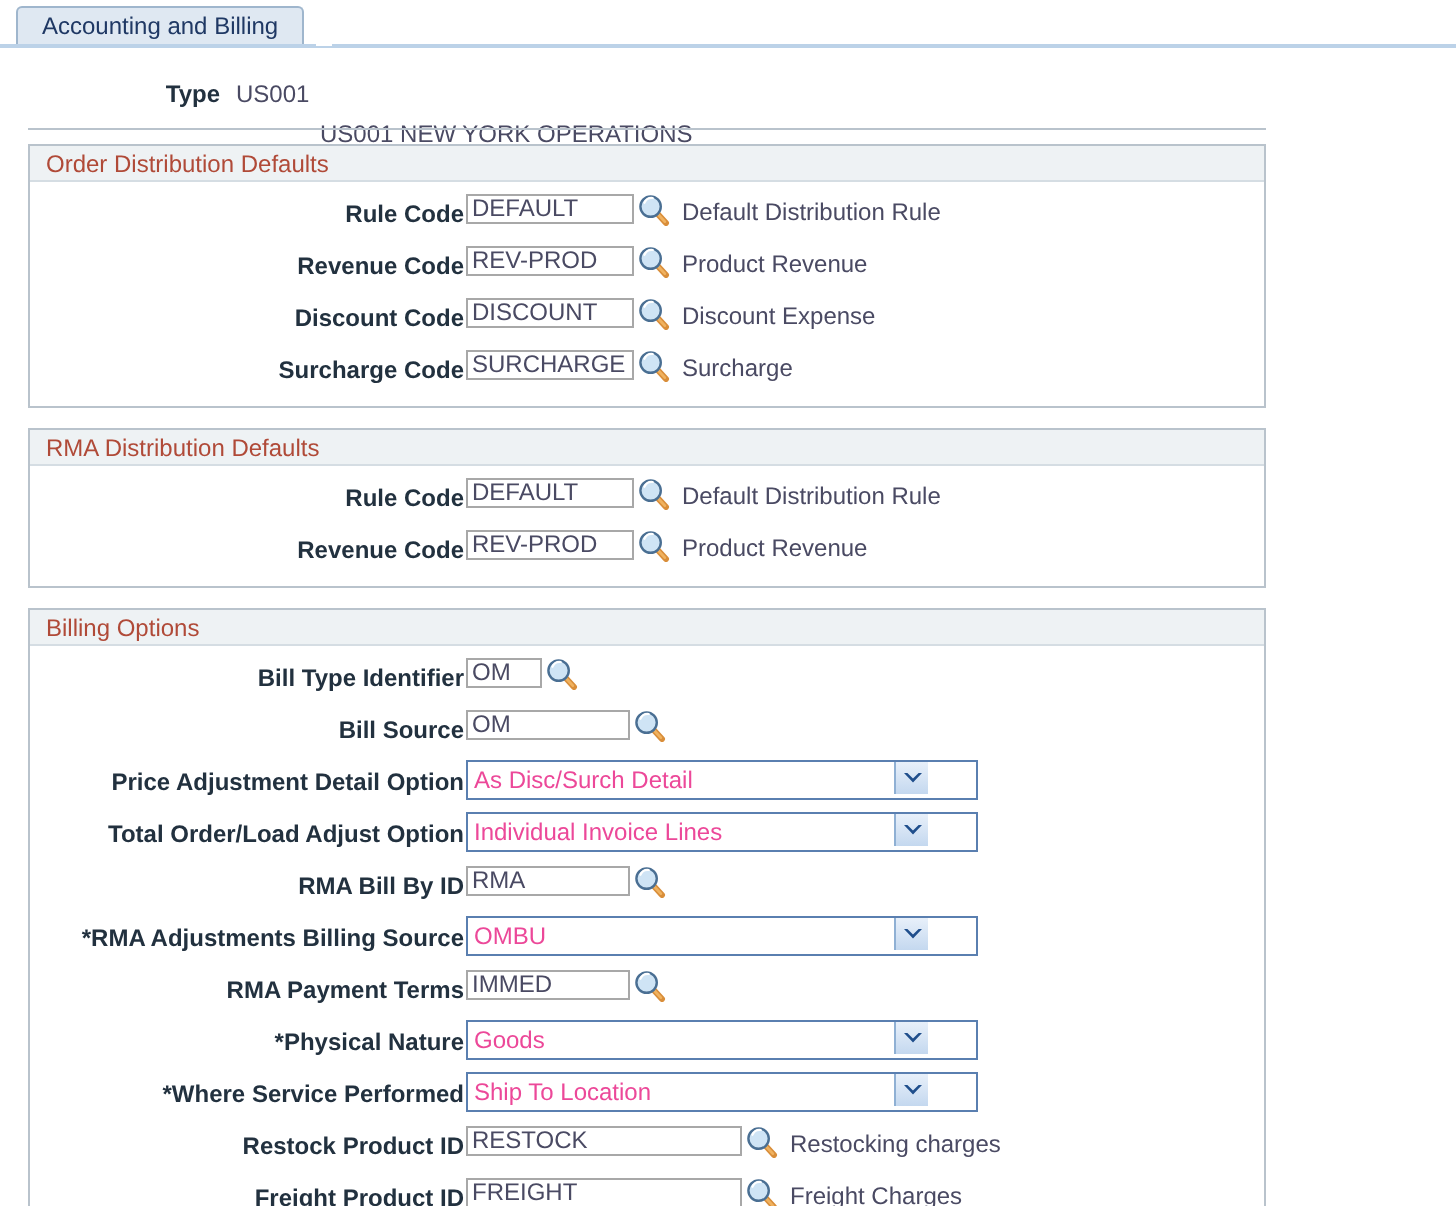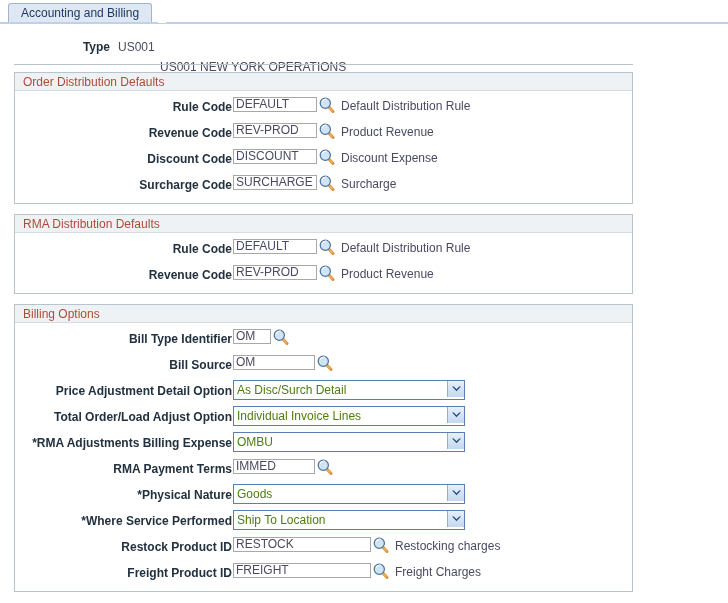--- a/index.html
+++ b/index.html
@@ -141,25 +141,25 @@
     outline: none;
   }
   .w38  { width: 38px; }
   .w82  { width: 82px; }
   .w84  { width: 84px; }
   .w138 { width: 138px; }
 
   .fselect {
     position: absolute;
     left: 218px; top: 1px;
-    width: 232px;
+    width: 256px;
     height: 20px;
     font-size: 12px;
     font-family: "Liberation Sans", sans-serif;
-    color: #4d7c0f;
+    color: #ec4899;
     background: #ffffff;
     border: 1px solid #5a7fb0;
     box-sizing: border-box;
     padding-left: 3px;
     -webkit-appearance: none;
     -moz-appearance: none;
     appearance: none;
     outline: none;
   }
   .selwrap {
@@ -346,21 +346,33 @@
             <div class="selwrap">
               <select class="fselect"><option>Individual Invoice Lines</option></select>
               <span class="sel-arrow">
                 <svg width="11" height="8" viewBox="0 0 11 8">
                   <path d="M1 1.5 L5.5 6.2 L10 1.5 L8.3 1.5 L5.5 4.3 L2.7 1.5 Z" fill="#1f4e8c"></path>
                 </svg>
               </span>
             </div>
           </div>
           <div class="frow">
-            <span class="flabel">*RMA Adjustments Billing Expense</span>
+            <span class="flabel">RMA Bill By ID</span>
+            <input type="text" class="ftext w82" value="RMA" style="">
+            <span class="lookup" style="left: 302px;">
+              <svg width="16" height="16" viewBox="0 0 16 16">
+                <line x1="8.5" y1="8.5" x2="14" y2="14.5" stroke="#d98e3a" stroke-width="3" stroke-linecap="round"></line>
+                <line x1="8.5" y1="8.5" x2="13.4" y2="13.8" stroke="#f0b25f" stroke-width="1.4" stroke-linecap="round"></line>
+                <circle cx="6.3" cy="6.3" r="5.1" fill="#cfe4f5" stroke="#4a6f93" stroke-width="1.2"></circle>
+                <path d="M3.2 4.4 A4 4 0 0 1 7.4 2.0" stroke="#ffffff" stroke-width="1.1" fill="none" stroke-linecap="round"></path>
+              </svg>
+            </span>
+          </div>
+          <div class="frow">
+            <span class="flabel">*RMA Adjustments Billing Source</span>
             <div class="selwrap">
               <select class="fselect"><option>OMBU</option></select>
               <span class="sel-arrow">
                 <svg width="11" height="8" viewBox="0 0 11 8">
                   <path d="M1 1.5 L5.5 6.2 L10 1.5 L8.3 1.5 L5.5 4.3 L2.7 1.5 Z" fill="#1f4e8c"></path>
                 </svg>
               </span>
             </div>
           </div>
           <div class="frow">

